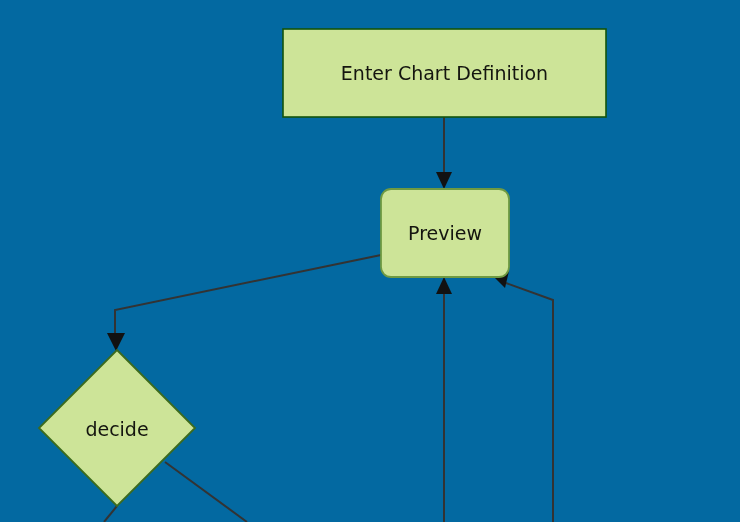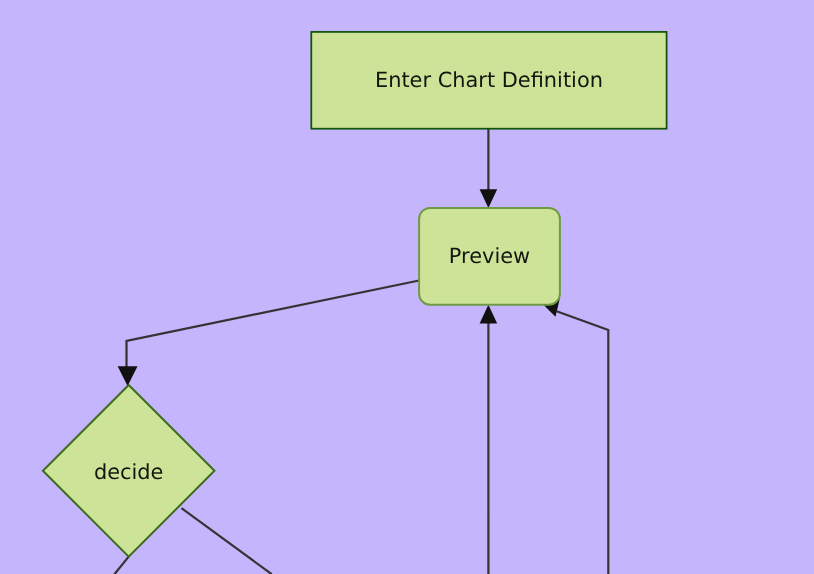--- a/index.html
+++ b/index.html
@@ -4,21 +4,21 @@
 <style>
   html, body {
     margin: 0;
     padding: 0;
     background: #ffffff;
   }
   #canvas {
     position: relative;
     width: 740px;
     height: 522px;
-    background: #c4b5fd;
+    background: #0369a1;
     overflow: hidden;
     font-family: "DejaVu Sans", sans-serif;
   }
   #flow-svg {
     position: absolute;
     top: 0;
     left: 0;
     width: 740px;
     height: 522px;
     display: block;

